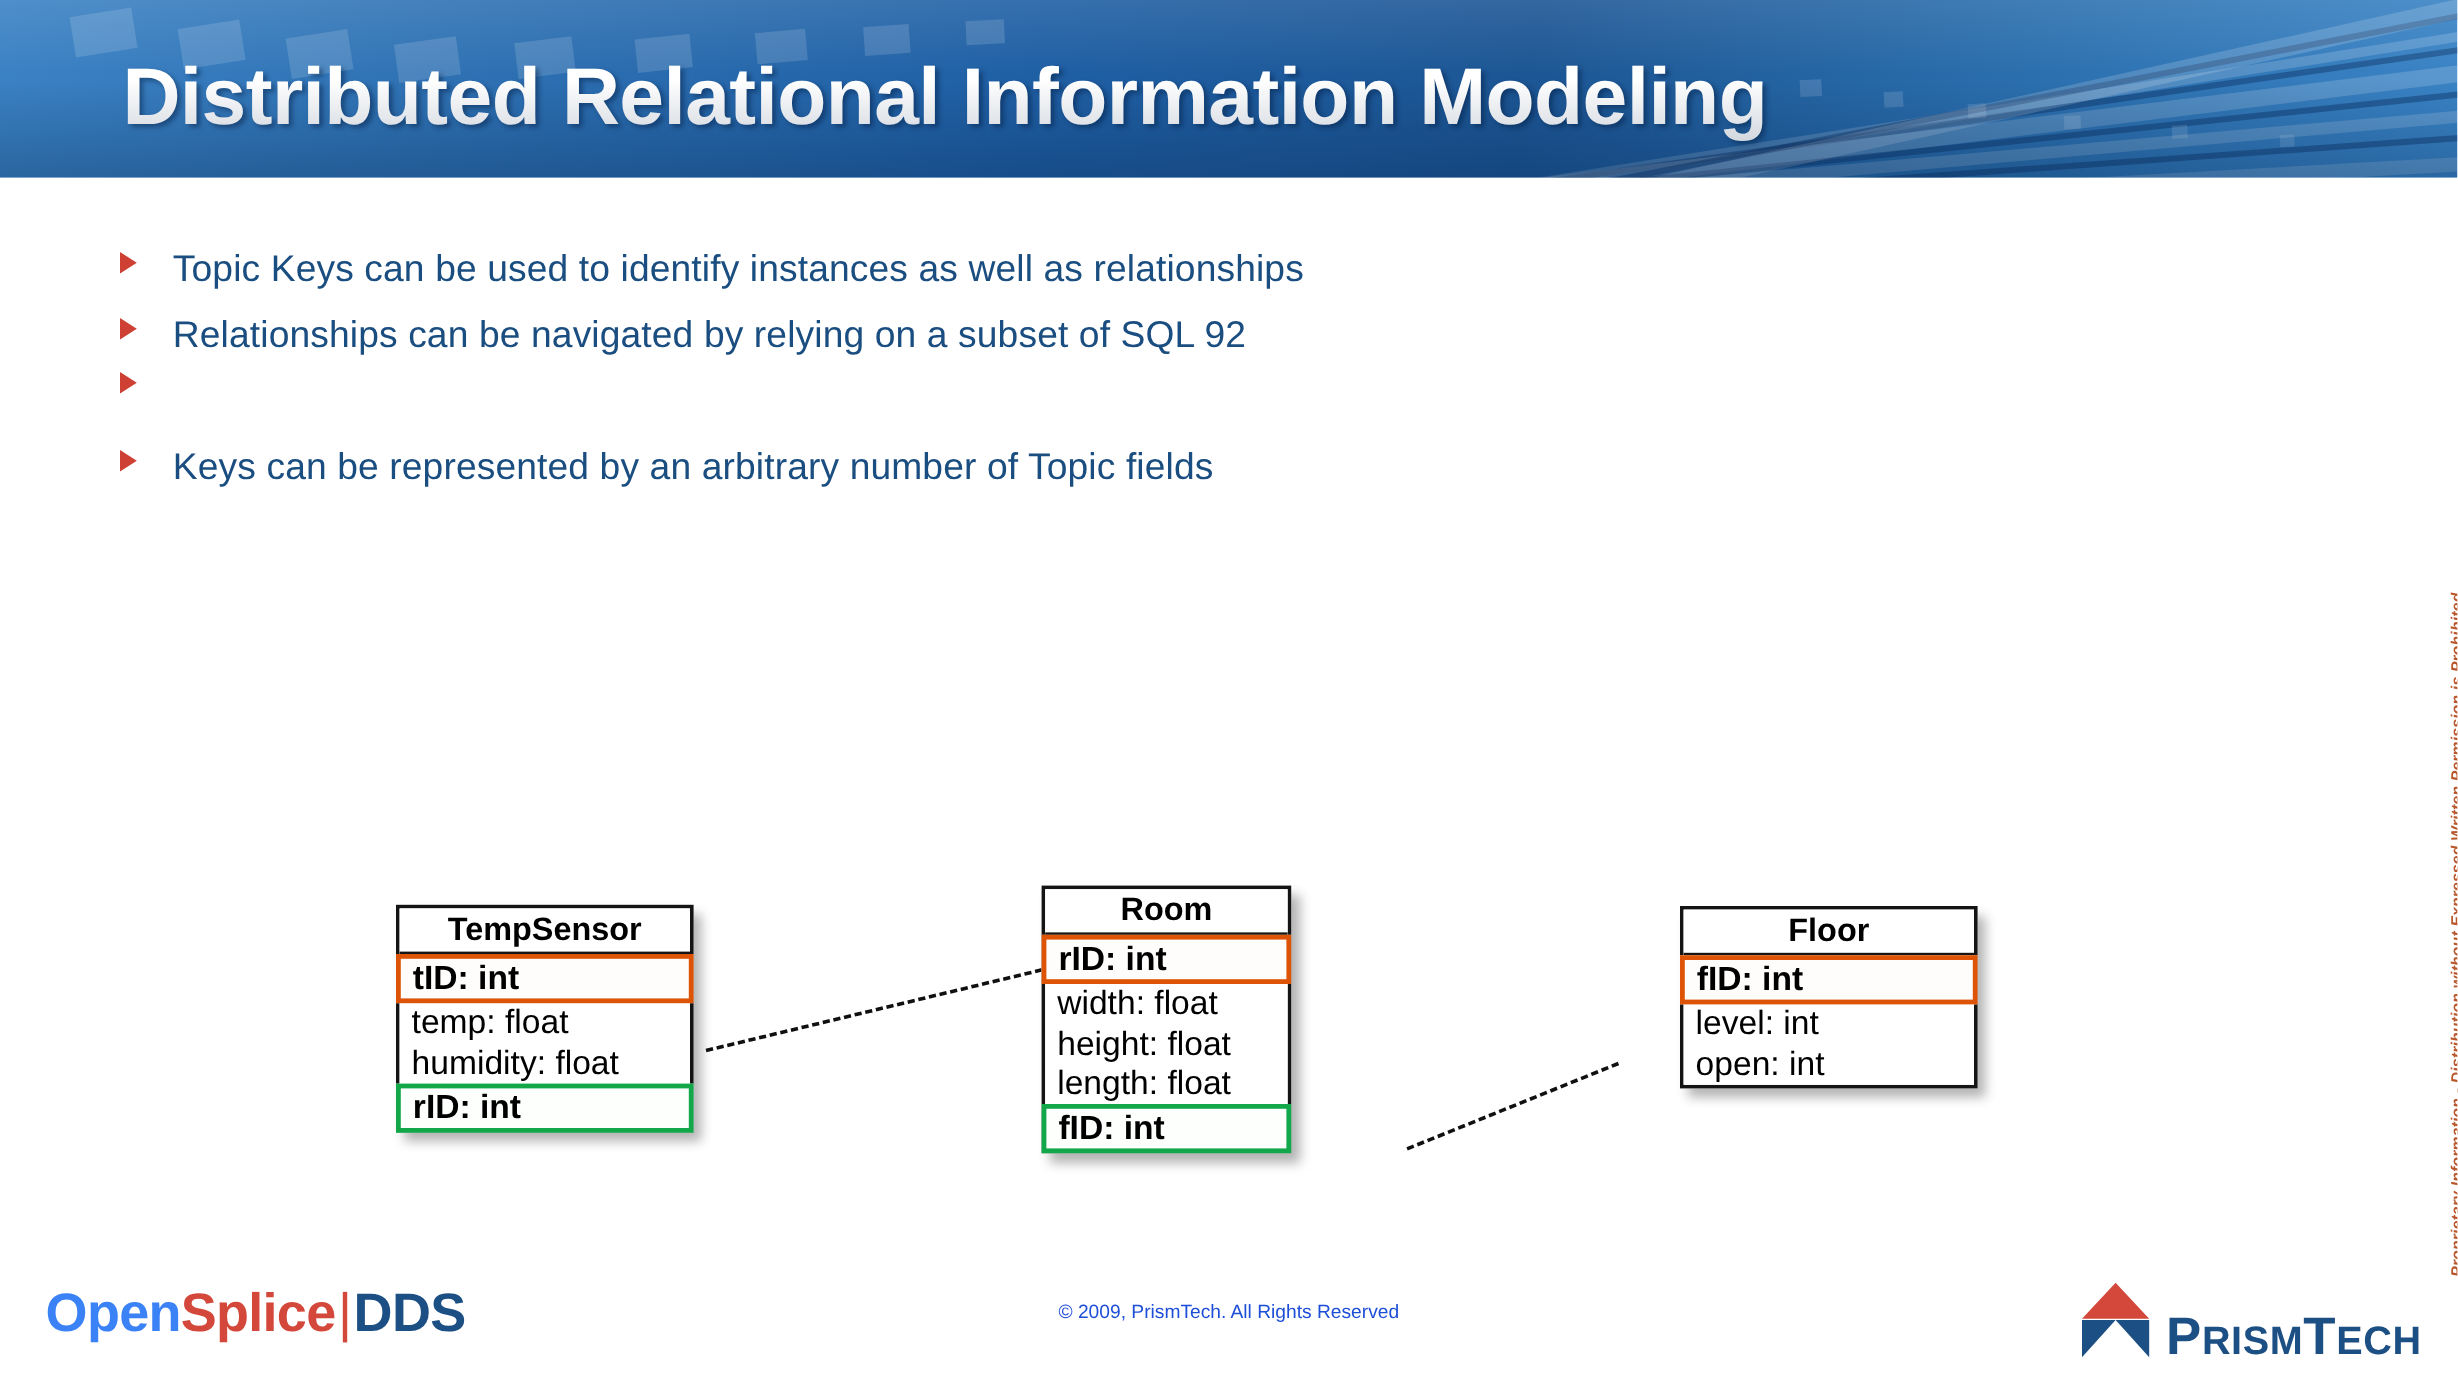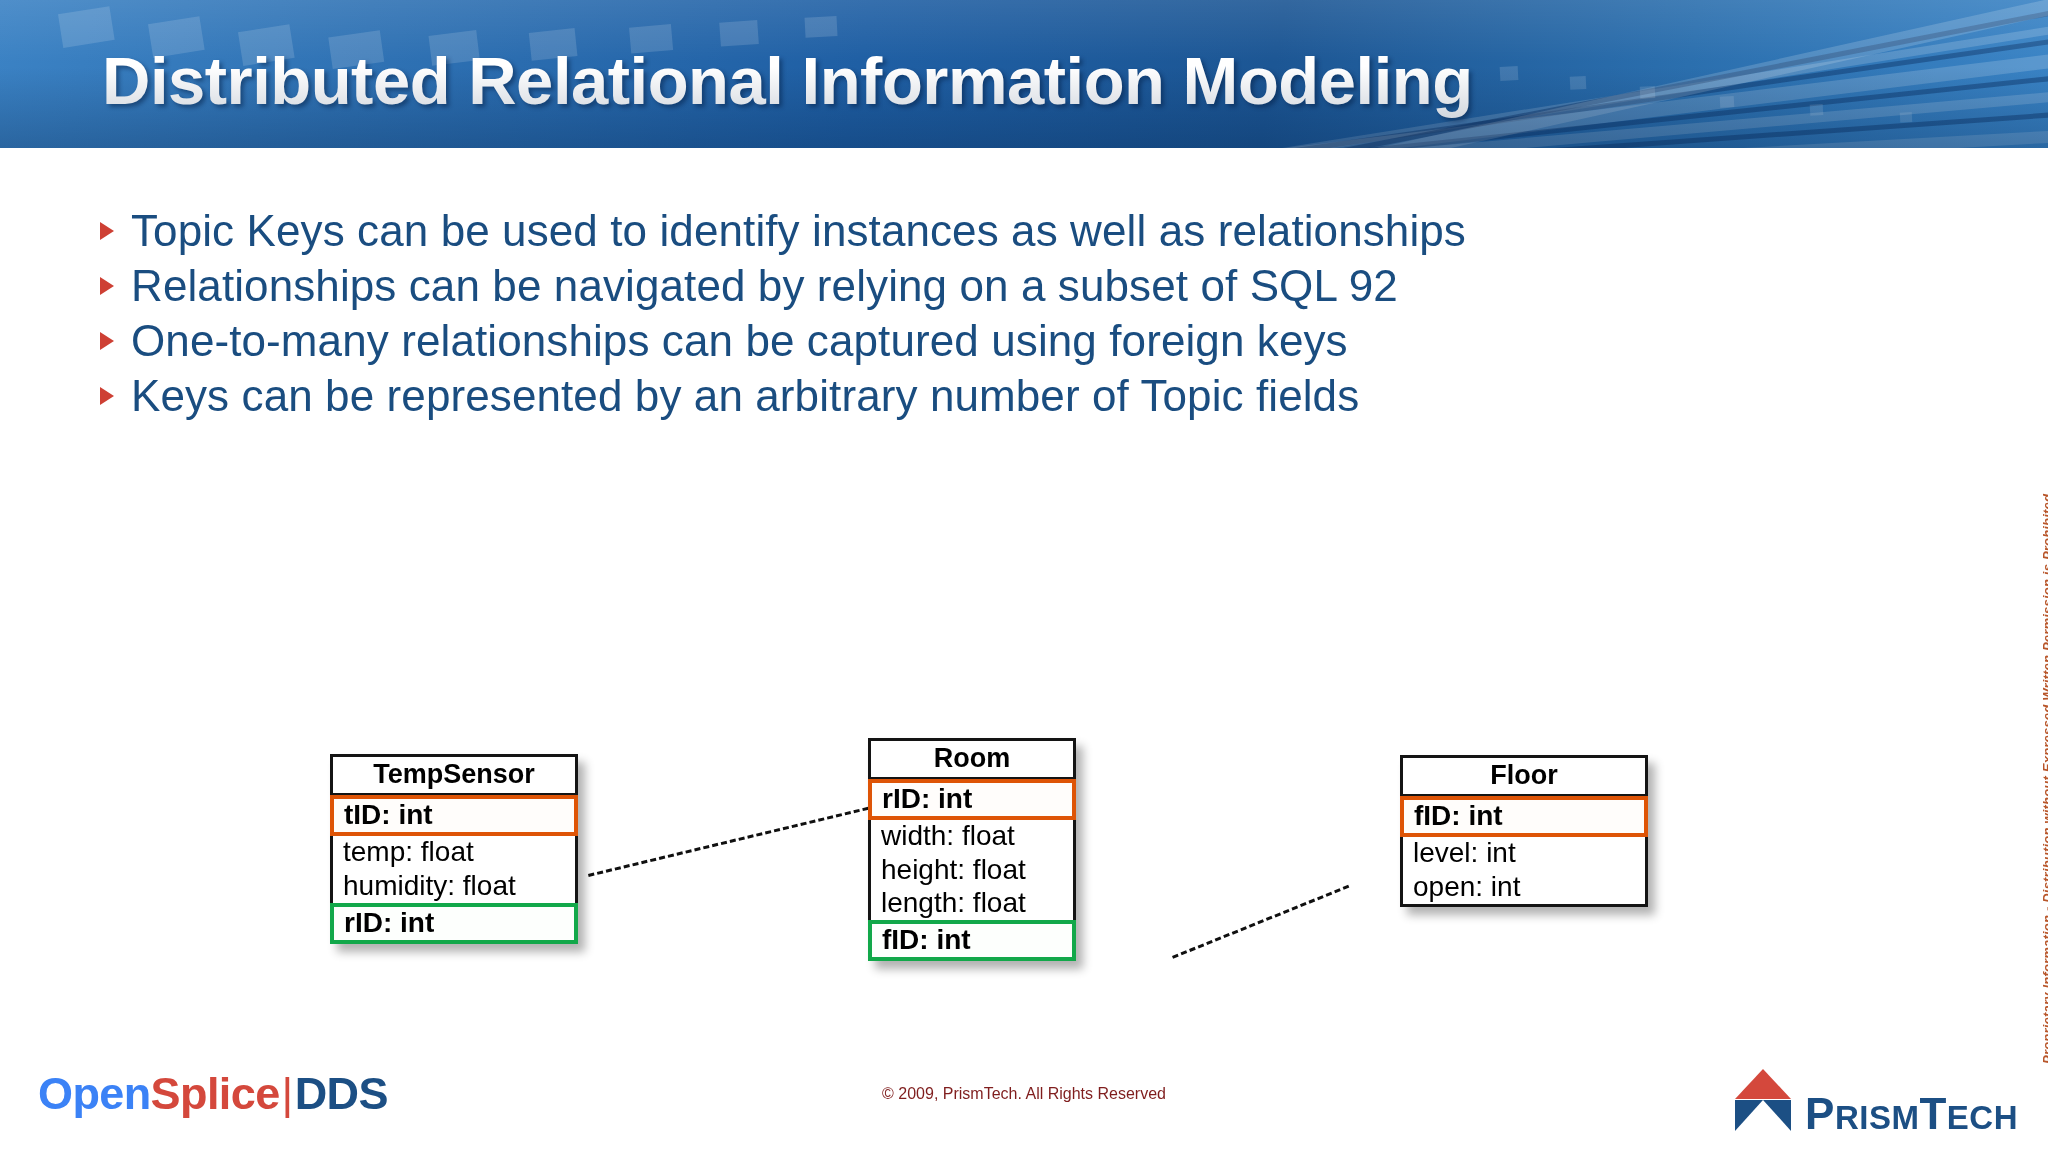--- a/index.html
+++ b/index.html
@@ -92,25 +92,26 @@
     width: 0;
     height: 0;
     border-left: 14px solid #ce4034;
     border-top: 9px solid transparent;
     border-bottom: 9px solid transparent;
     margin-right: 17px;
     position: relative;
     top: -6px;
   }
   .bullet-text {
-    font-size: 44px;
+    font-size: 31px;
     color: #1a4d80;
     font-family: "Liberation Sans", sans-serif;
     letter-spacing: 0.1px;
     white-space: nowrap;
+    margin-left: 13px;
   }
 
   
   .diagram {
     position: absolute;
     left: 0;
     top: 690px;
     width: 2048px;
     height: 330px;
   }
@@ -199,21 +200,21 @@
   .logo-os .os-bar { color: #d4483c; font-weight: normal; padding: 0 2px; }
   .logo-os .os-dds { color: #1c4f84; }
 
   .copyright {
     position: absolute;
     left: 0;
     top: 25px;
     width: 2048px;
     text-align: center;
     font-size: 16px;
-    color: #7f1d1d;
+    color: #1d4ed8;
   }
 
   .logo-pt {
     position: absolute;
     right: 30px;
     top: 4px;
     display: flex;
     align-items: center;
     gap: 14px;
   }
@@ -293,21 +294,20 @@
       <span class="bullet-text">Topic Keys can be used to identify instances as well as relationships</span>
     </div>
 
     <div class="bullet-row">
       <span class="bullet-marker"></span>
       <span class="bullet-text">Relationships can be navigated by relying on a subset of SQL 92</span>
     </div>
 
     <div class="bullet-row">
       <span class="bullet-marker"></span>
-      <span class="bullet-text">One-to-many relationships can be captured using foreign keys</span>
     </div>
 
 
     <div class="bullet-row">
       <span class="bullet-marker"></span>
       <span class="bullet-text">Keys can be represented by an arbitrary number of Topic fields</span>
     </div>
 
   </div>
 

